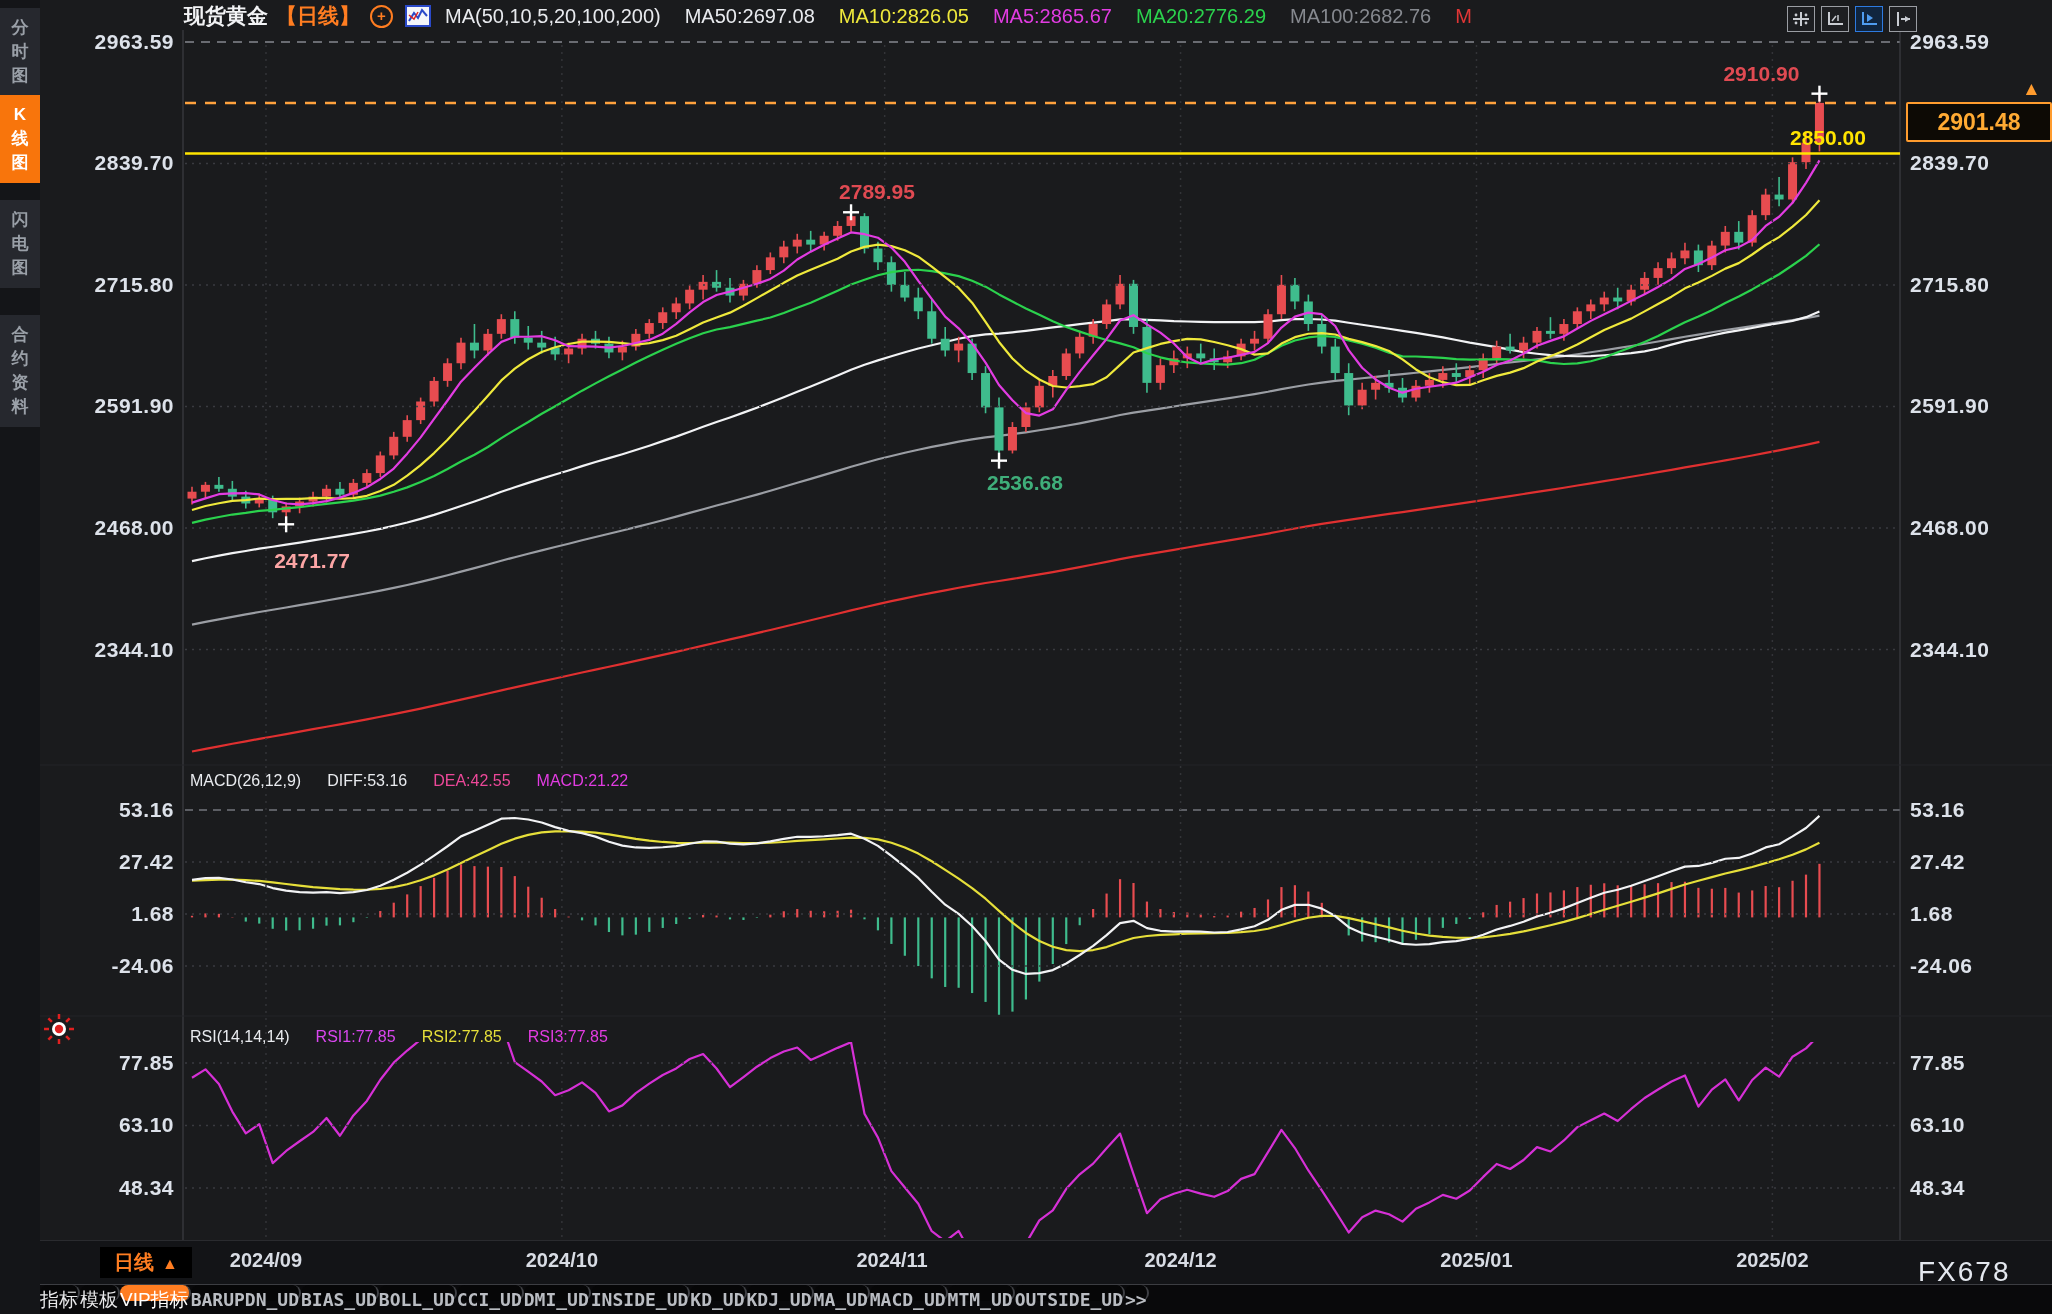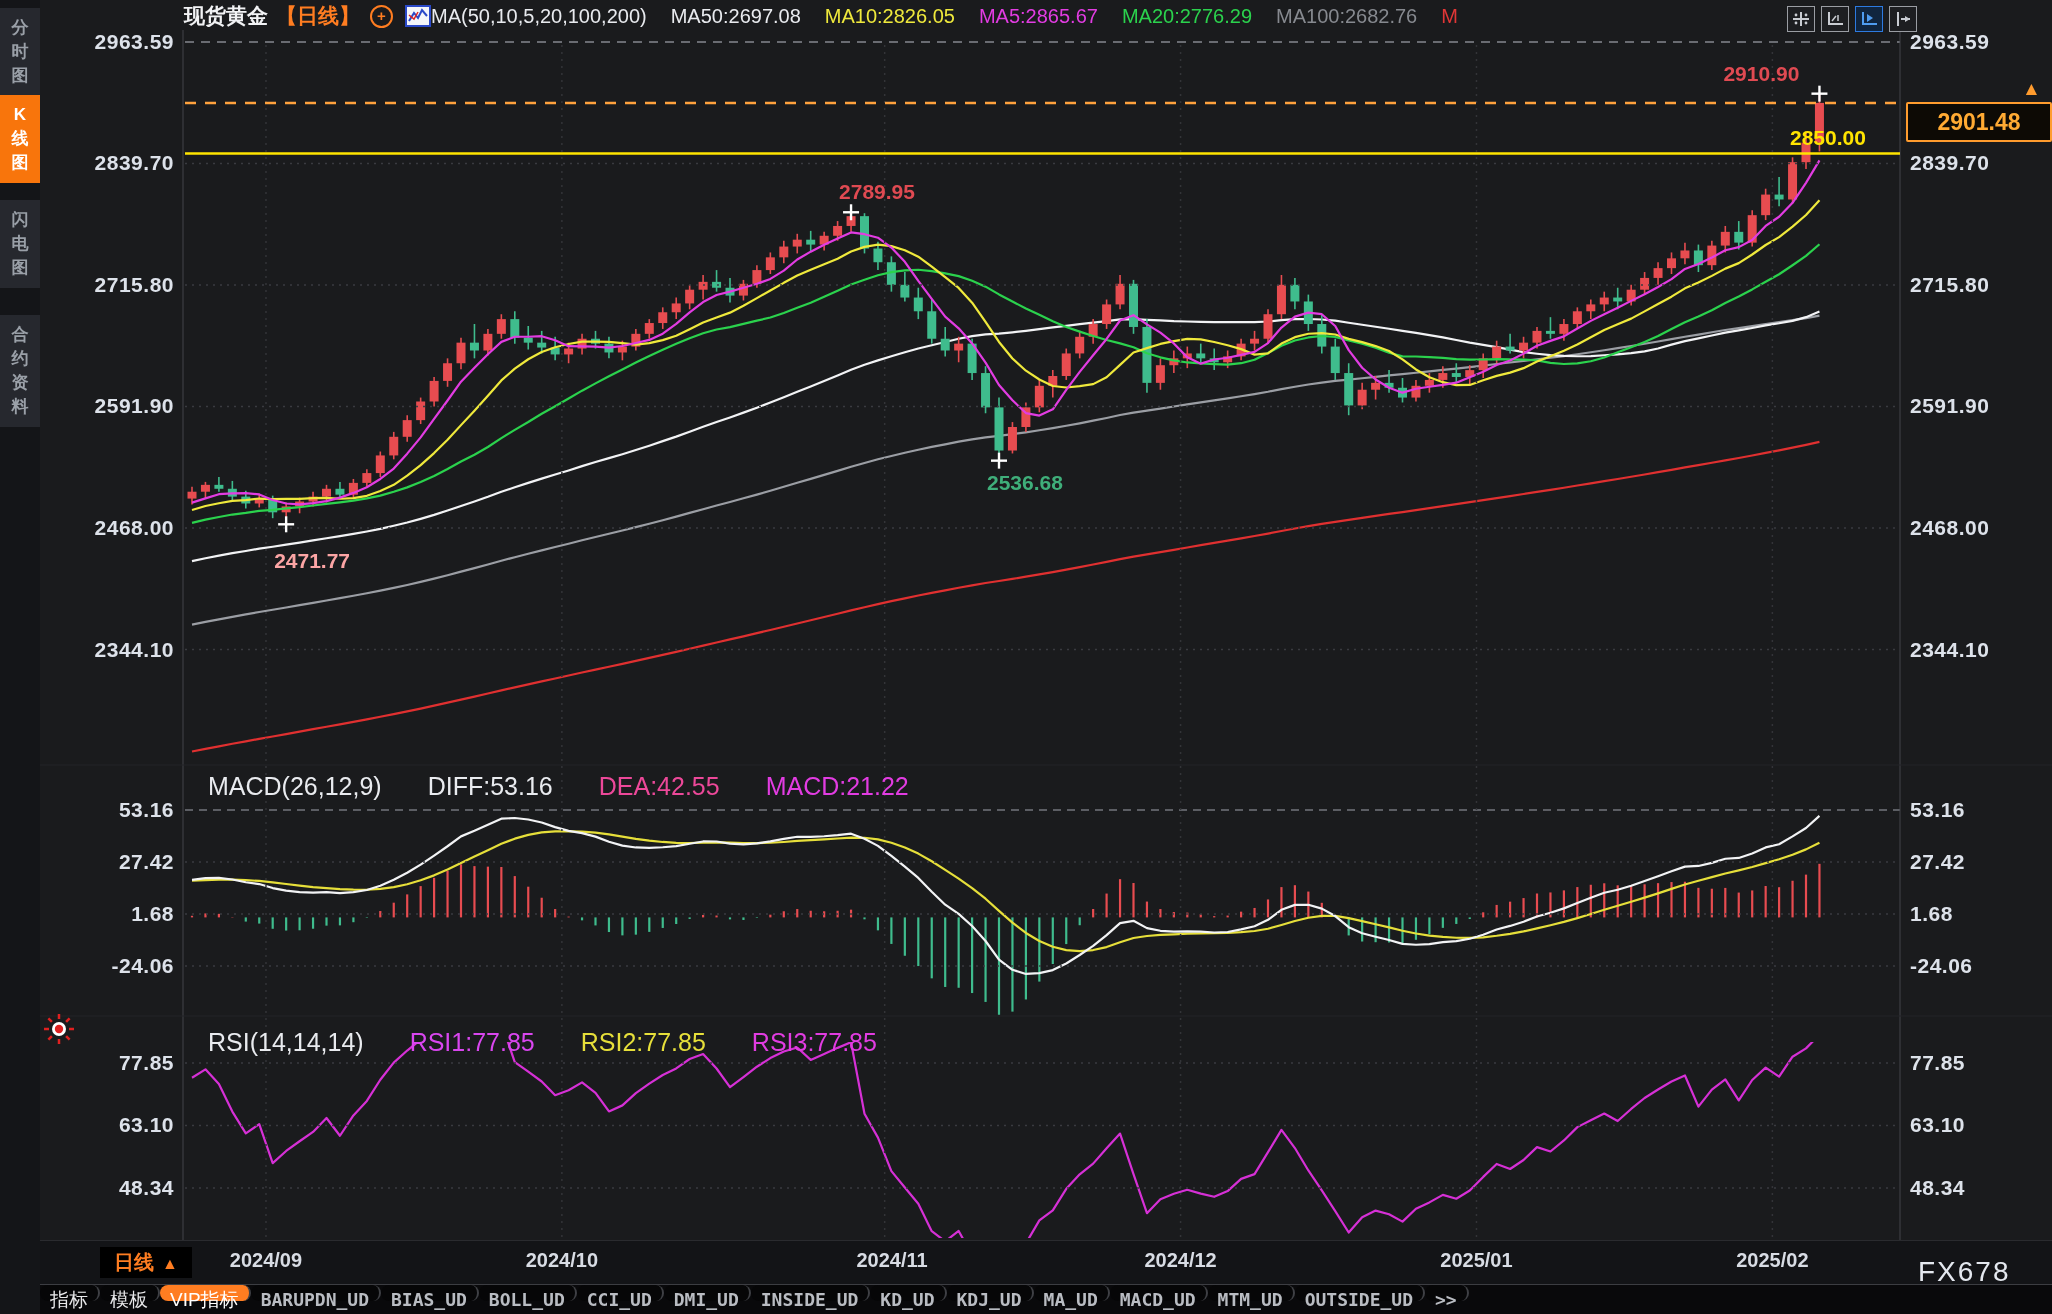--- a/index.html
+++ b/index.html
@@ -15,34 +15,34 @@
              padding:8px 0;cursor:pointer;}
   .side-item.active{background:#f8750c;color:#ffffff;}
 
   
   .header{position:absolute;left:184px;top:3px;height:26px;z-index:7;display:flex;align-items:center;white-space:nowrap;}
   .sym{color:#f2f3f5;font-size:21px;font-weight:700;}
   .period{color:#ff7d21;font-size:21px;font-weight:700;margin-left:8px;}
   .plus-icon{display:inline-block;width:19px;height:19px;border:2px solid #ff7d21;border-radius:50%;
              color:#ff7d21;font-size:15px;line-height:18px;text-align:center;font-weight:700;margin-left:10px;}
   .mini-chart-icon{display:inline-block;margin-left:12px;width:26px;height:22px;}
-  .ma-config{color:#e8eaee;font-size:20px;}
+  .ma-config{color:#e8eaee;font-size:20px;margin-left:14px;}
   .ma-val{font-size:20px;margin-left:24px;font-weight:400;}
 
   
   .toolbar{position:absolute;left:1787px;top:6px;z-index:7;display:flex;gap:6px;}
   .tb-btn{width:26px;height:24px;border:1px solid #9a9da3;background:#1d1e21;display:flex;
           align-items:center;justify-content:center;cursor:pointer;}
   .tb-btn.active{border-color:#2d7ae0;background:#10253f;}
 
   .ax{position:absolute;font-size:21px;font-weight:700;color:#dde2ea;z-index:5;letter-spacing:0.5px;}
   .ax-l{left:36px;width:138px;text-align:right;}
   .ax-r{left:1910px;width:140px;text-align:left;}
 
-  .ind-row{position:absolute;left:208px;z-index:6;display:flex;white-space:nowrap;font-size:25px;font-weight:400;gap:20px;}
+  .ind-row{position:absolute;left:190px;z-index:6;display:flex;white-space:nowrap;font-size:16px;font-weight:400;}
   .ind-row span{margin-right:26px;}
 
   .anno{position:absolute;z-index:6;font-size:21px;font-weight:700;white-space:nowrap;}
 
   .price-tag{position:absolute;left:1906px;top:102px;width:142px;height:36px;z-index:8;
              border:2px solid #ff9c2e;background:#0d0a05;border-radius:2px;color:#ffaa33;
              font-size:23px;font-weight:700;display:flex;align-items:center;justify-content:center;}
   .tag-arrow{position:absolute;left:2022px;top:78px;color:#ff9c2e;font-size:19px;z-index:8;}
 
   
@@ -50,21 +50,21 @@
             border-top:1px solid #2a2b2f;z-index:6;}
   .date-label{position:absolute;width:140px;text-align:center;top:8px;color:#d8dce4;
               font-size:20px;font-weight:700;}
   .period-chip{position:absolute;left:60px;top:6px;color:#ff7d21;font-size:20px;font-weight:700;
                background:#000000;padding:2px 14px;cursor:pointer;}
   .period-chip .tri{color:#ff7d21;font-size:16px;margin-left:8px;}
 
   
   .tab-bar{position:absolute;left:40px;top:1284px;width:2012px;height:30px;background:#09090b;
            display:flex;z-index:7;border-top:1px solid #3c3d42;}
-  .tab{height:16px;line-height:29px;padding:0 10px;border-right:2px solid #3f4045;color:#b9bcc2;
+  .tab{height:16px;line-height:29px;padding:0 0;border-right:2px solid #3f4045;color:#b9bcc2;
        font-size:18px;cursor:pointer;background:#060607;white-space:nowrap;border-radius:11px;}
   .tab.cjk{font-size:19px;color:#e8e8ea;font-family:"Liberation Sans",sans-serif;}
   .tab.mono{font-family:"DejaVu Sans Mono","Liberation Mono",monospace;font-weight:700;}
   .tab.active{background:#ff7d21;color:#ffffff;}
 
   .watermark{position:absolute;left:1918px;top:1256px;z-index:9;color:#e4e8ef;font-size:28px;
              letter-spacing:2px;}
   .live-icon{position:absolute;left:44px;top:1014px;z-index:6;width:30px;height:30px;}
 </style>
 </head>

